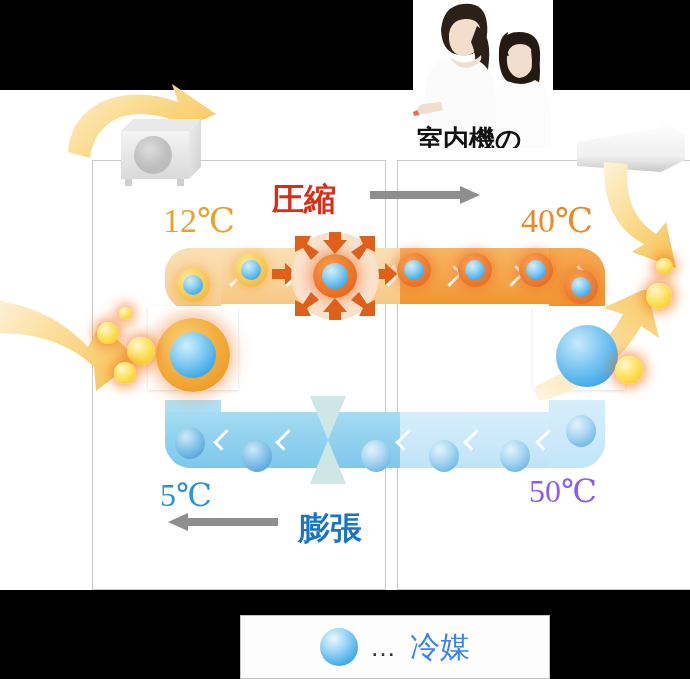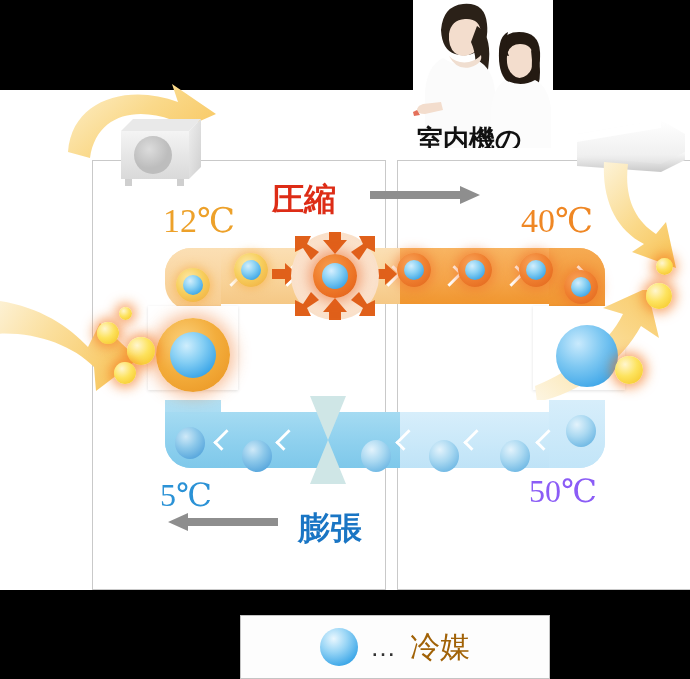--- a/index.html
+++ b/index.html
@@ -160,21 +160,21 @@
   
   .photo{position:absolute;left:413px;top:0;width:140px;height:148px;background:#ffffff;overflow:hidden;}
 
   
   .legend{position:absolute;left:240px;top:615px;width:308px;height:62px;
     background:#fdfdfd;border:1px solid #c4c4c4;box-shadow:0 1px 2px rgba(0,0,0,.25);
     display:flex;align-items:center;justify-content:center;gap:12px;}
   .legend-dot{width:38px;height:38px;border-radius:50%;
     background:radial-gradient(circle at 36% 28%, #eaf7fe 0%, #9ad6f6 36%, #3fa8e8 76%, #2e9ada 100%);}
   .legend-dots{font-size:26px;color:#333;letter-spacing:2px;}
-  .legend-text{font-size:30px;color:#a16207;
+  .legend-text{font-size:30px;color:#3b82f6;
     font-family:"DejaVu Sans","Liberation Sans",sans-serif;}
 </style>
 </head>
 <body>
 
 <div id="stage">
 
   <div class="white-top-left"></div>
   <div class="white-canvas"></div>
 

